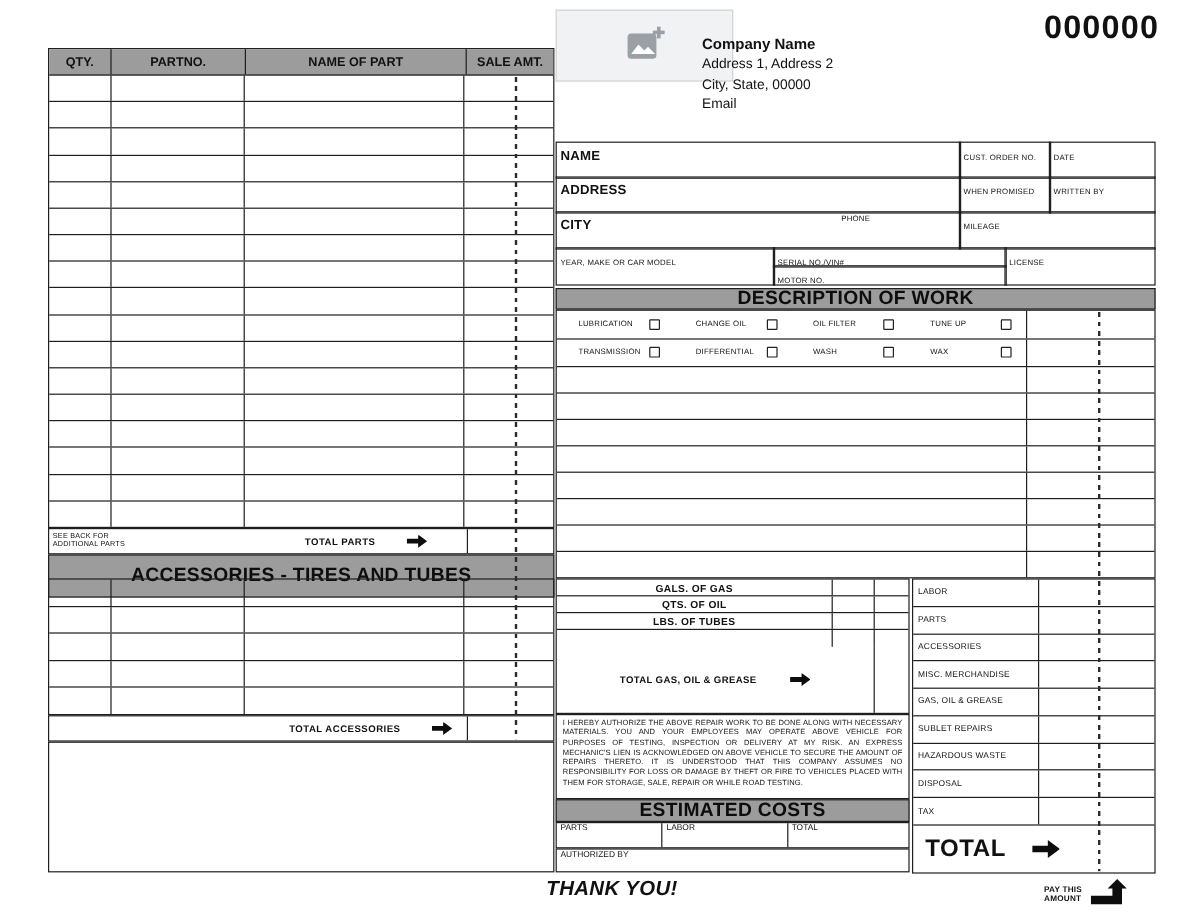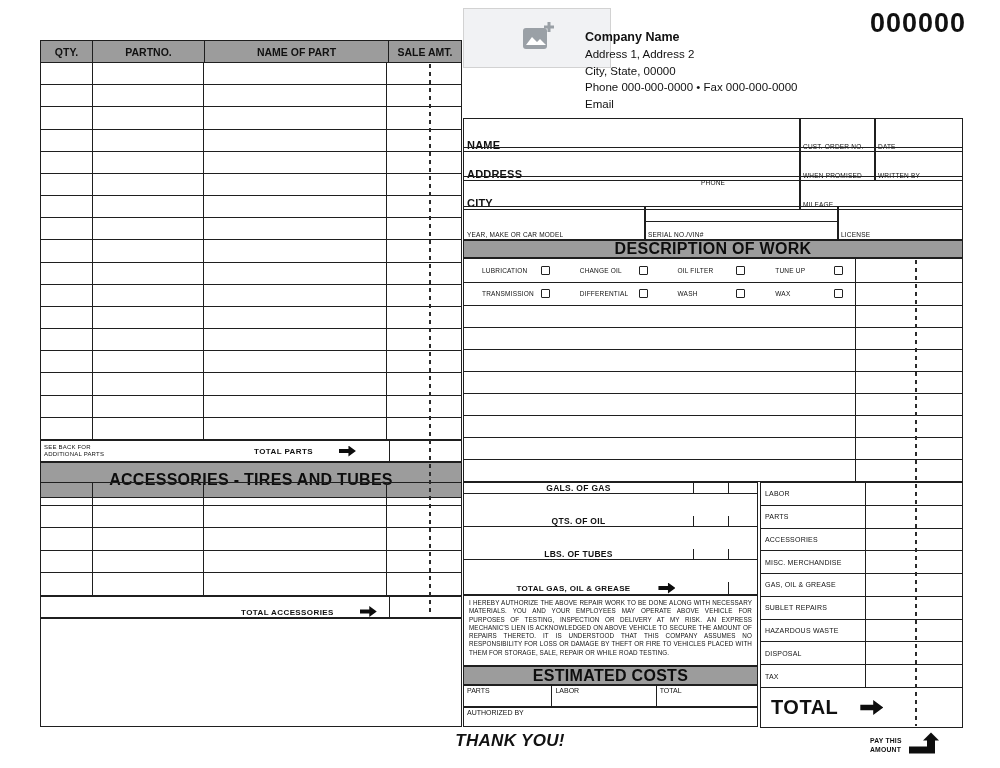--- a/index.html
+++ b/index.html
@@ -25,39 +25,39 @@
   .pc.c1{ width:52px; } .pc.c2{ width:112px; } .pc.c3{ width:184px; }
   .pc.c4{ width:74px; border-right:none; }
 
   .total-parts-row{ left:40px; top:440px; width:422px; height:22px; border:1.5px solid var(--line); display:flex; align-items:center; }
   .seeback{ font-size:6px; line-height:7px; padding-left:3px; width:95px; letter-spacing:.2px; }
   .tp-label{ font-size:8px; font-weight:bold; letter-spacing:.4px; margin-left:118px; }
   .amt-div{ position:absolute; left:348px; top:0; bottom:0; border-left:1.5px solid var(--line); }
 
   .acc-bar{ left:40px; top:462px; width:422px; height:36px; }
   .acc-table{ left:40px; top:482px; width:422px; height:114px; border:1.5px solid var(--line); display:flex; flex-direction:column; }
-  .total-acc-row{ left:40px; top:596px; width:422px; height:22px; border:1.5px solid var(--line); display:flex; align-items:flex-end; }
+  .total-acc-row{ left:40px; top:596px; width:422px; height:22px; border:1.5px solid var(--line); display:flex; align-items:center; }
   .ta-label{ font-size:8px; font-weight:bold; letter-spacing:.4px; margin-left:200px; }
   .bottom-left-box{ left:40px; top:618px; width:422px; height:109px; border:1.5px solid var(--line); }
 
   
   .block-arrow{ display:inline-block; width:17px; height:11px; background:#0d0d0d; margin-left:26px;
                 clip-path:polygon(0 32%,56% 32%,56% 0,100% 50%,56% 100%,56% 68%,0 68%); }
   .block-arrow.big{ width:23px; height:15px; margin-left:22px; }
 
   
   .logo-box{ left:463px; top:8px; width:148px; height:60px; background:#f1f2f4; border:1.5px solid #d2d2d2; display:flex; align-items:center; justify-content:center; cursor:pointer; }
   .company{ left:585px; top:30px; width:300px; }
   .company .cname{ font-size:12.5px; font-weight:bold; margin-bottom:4px; }
   .company .cline{ font-size:11.5px; margin-bottom:4.5px; }
   .form-number{ left:866px; top:8px; width:104px; font-size:27px; font-weight:bold; letter-spacing:1px; text-align:center; }
 
   
   .customer{ left:463px; top:118px; width:500px; height:120px; }
-  .cu-cell{ position:absolute; border:1.5px solid var(--line); padding:16px 3px; background:transparent; }
+  .cu-cell{ position:absolute; border:1.5px solid var(--line); padding:1px 3px; background:transparent; }
   .biglab{ font-size:11px; font-weight:bold; letter-spacing:.2px; }
   .smlab{ font-size:6.5px; letter-spacing:.2px; }
 
   
   .dow-bar{ left:463px; top:240px; width:500px; height:18px; }
   .work-rows{ left:463px; top:258px; width:500px; height:224px; border:1.5px solid var(--line); display:flex; flex-direction:column; }
   .cbrow{ height:23.5px; display:flex; border-bottom:1.5px solid var(--line); }
   .dowrow{ flex:1; display:flex; border-bottom:1.5px solid var(--line); }
   .dowrow:last-child{ border-bottom:none; }
   .wleft{ width:392px; border-right:1.5px solid var(--line); display:flex; }
@@ -112,21 +112,20 @@
         <rect x="27.5" y="0" width="3" height="10" fill="#9aa0a6"></rect>
         <rect x="24" y="3.5" width="10" height="3" fill="#9aa0a6"></rect>
       </svg>
     </span>
   </div>
 
   <div class="abs company">
     <div class="cname">Company Name</div>
     <div class="cline">Address 1, Address 2</div>
     <div class="cline">City, State, 00000</div>
-    <div class="cline">Phone 000-000-0000 • Fax 000-000-0000</div>
     <div class="cline">Email</div>
   </div>
 
   <div class="abs form-number">000000</div>
 
   <div class="abs parts-table">
     <div class="phead" id="parts-header">
         <div class="hc" style="width: 52px;">QTY.</div>
         <div class="hc" style="width: 112px;">PARTNO.</div>
         <div class="hc" style="width: 184px;">NAME OF PART</div>
@@ -378,21 +377,21 @@
         <div class="wleft"></div>
         <div class="wamt"></div>
       </div>
       <div class="dowrow">
         <div class="wleft"></div>
         <div class="wamt"></div>
       </div>
     </div>
 
   <div class="abs gas">
-    <div id="gas-rows" style="display:flex;flex-direction:column;flex:1;gap:22px;">
+    <div id="gas-rows" style="display:flex;flex-direction:column;flex:1;">
         <div class="gasrow">
           <div class="gaslabel">GALS. OF GAS</div>
           <div class="gasq"></div>
           <div class="gasp"></div>
         </div>
         <div class="gasrow">
           <div class="gaslabel">QTS. OF OIL</div>
           <div class="gasq"></div>
           <div class="gasp"></div>
         </div>

